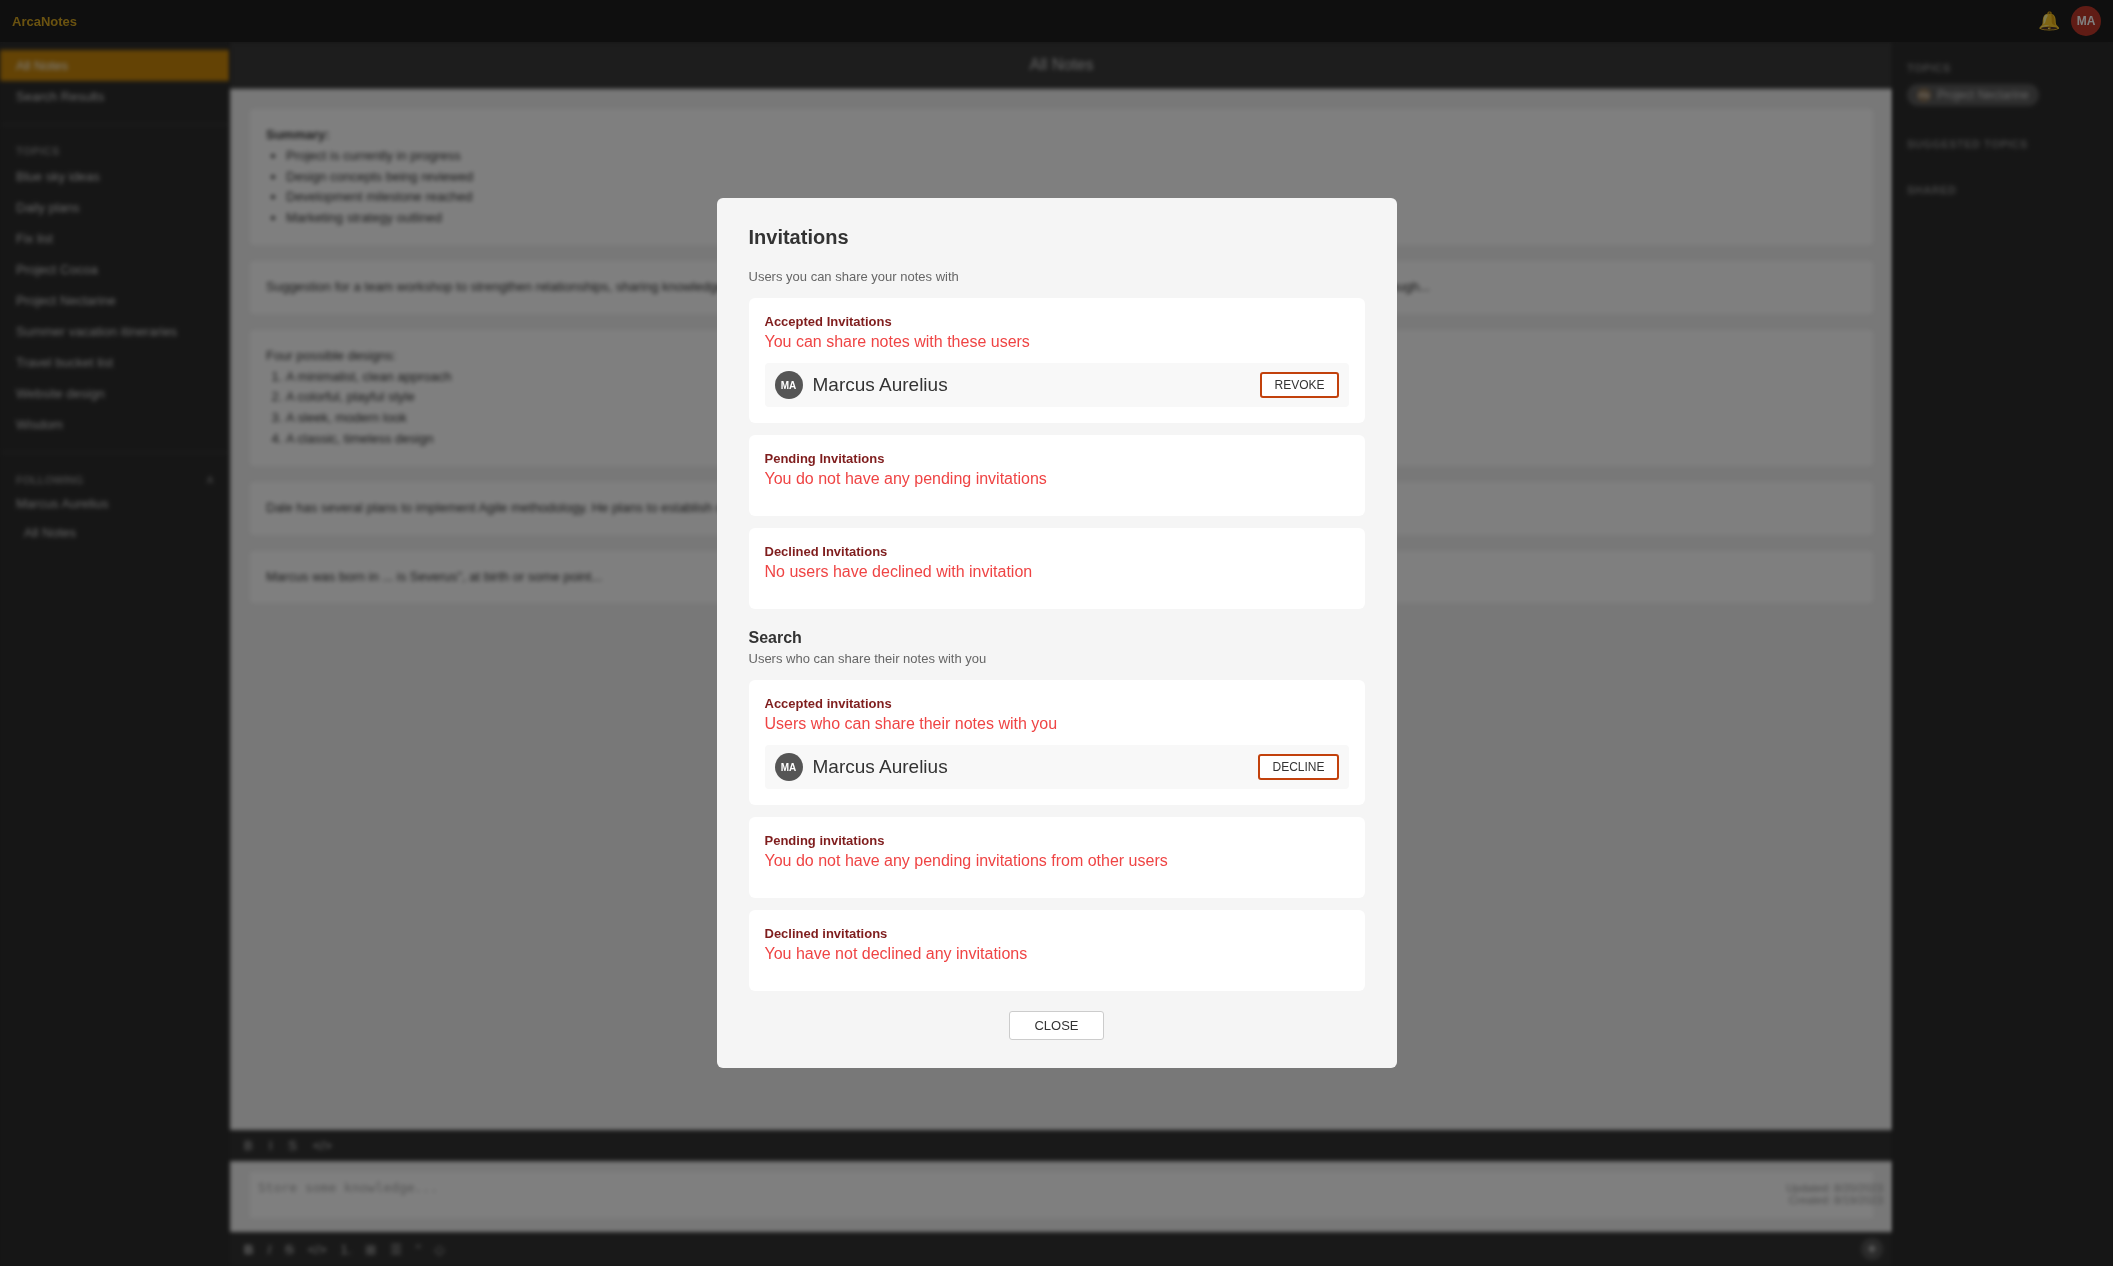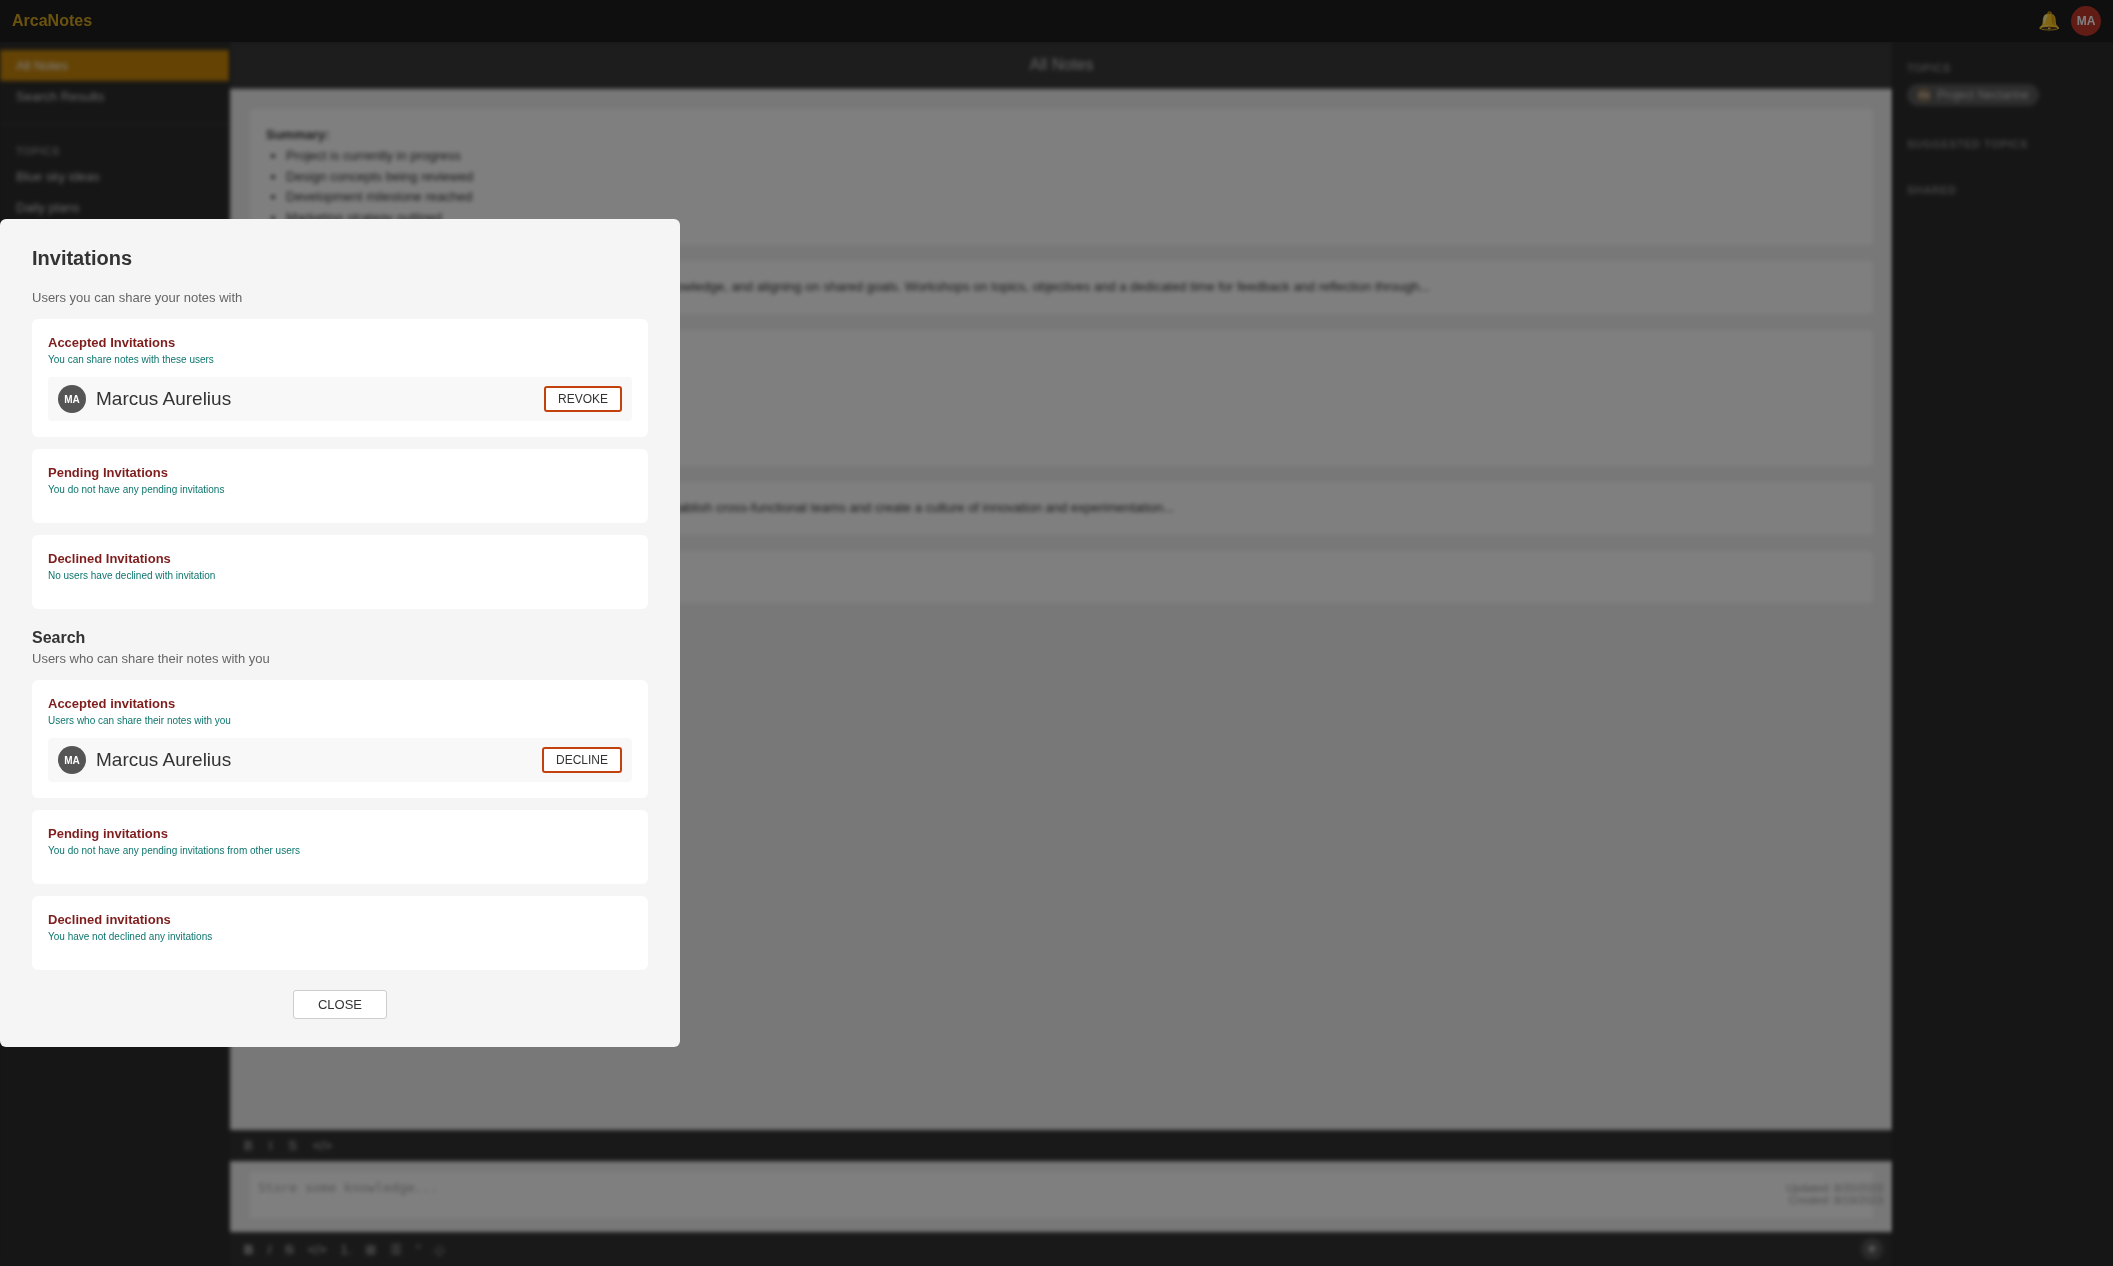--- a/index.html
+++ b/index.html
@@ -7,21 +7,21 @@
 
     
     .app-container { display: flex; flex-direction: column; height: 100vh; }
     .top-bar { background: #1e1e1e; display: flex; align-items: center; padding: 0 12px; height: 42px; flex-shrink: 0; }
     .main-area { display: flex; flex: 1; overflow: hidden; }
     .sidebar { width: 230px; background: #2d2d2d; flex-shrink: 0; overflow-y: auto; display: flex; flex-direction: column; }
     .content-area { flex: 1; display: flex; flex-direction: column; background: #3a3a3a; position: relative; overflow: hidden; }
     .right-panel { width: 220px; background: #2d2d2d; flex-shrink: 0; overflow-y: auto; }
 
     
-    .logo { color: #d4a520; font-weight: bold; font-size: 16px; margin-right: 20px; white-space: nowrap; }
+    .logo { color: #d4a520; font-weight: bold; font-size: 13px; margin-right: 20px; white-space: nowrap; }
     .search-bar { flex: 1; max-width: 600px; margin: 0 auto; }
     .search-bar input { width: 100%; background: #3a3a3a; border: none; border-radius: 4px; padding: 6px 12px; color: #ccc; font-size: 13px; }
     .search-bar input::placeholder { color: #888; }
     .top-bar-right { margin-left: auto; display: flex; align-items: center; gap: 10px; }
     .notification-icon { color: #aaa; font-size: 18px; cursor: pointer; }
     .avatar { width: 30px; height: 30px; border-radius: 50%; background: #c0392b; display: flex; align-items: center; justify-content: center; color: white; font-size: 12px; font-weight: bold; cursor: pointer; overflow: hidden; }
 
     
     .sidebar-section { padding: 8px 0; }
     .sidebar-item { padding: 8px 16px; color: #ccc; font-size: 13px; cursor: pointer; }
@@ -49,29 +49,29 @@
     .editor-bottom-left button { background: none; border: none; color: #ccc; cursor: pointer; font-size: 13px; padding: 2px 4px; }
     .add-button { background: #555; color: white; border: none; border-radius: 50%; width: 22px; height: 22px; cursor: pointer; font-size: 16px; display: flex; align-items: center; justify-content: center; }
 
     
     .right-section-label { padding: 12px 14px 6px; color: #888; font-size: 11px; font-weight: bold; text-transform: uppercase; letter-spacing: 0.5px; }
     .topic-tag { background: #5a5a5a; color: #ccc; border-radius: 12px; padding: 4px 10px; font-size: 12px; display: inline-flex; align-items: center; gap: 6px; margin: 4px 14px; cursor: pointer; }
     .topic-tag-dot { width: 14px; height: 14px; border-radius: 50%; background: #8B7355; display: flex; align-items: center; justify-content: center; font-size: 8px; color: white; }
     .right-panel-content { padding: 8px 0; }
 
     
-    .modal-overlay { position: fixed; top: 0; left: 0; right: 0; bottom: 0; background: rgba(0,0,0,0.5); display: flex; align-items: center; justify-content: flex-start; z-index: 1000; }
+    .modal-overlay { position: fixed; top: 0; left: 0; right: 0; bottom: 0; background: rgba(0,0,0,0.5); display: flex; align-items: center; justify-content: center; z-index: 1000; }
     .modal { background: #f5f5f5; border-radius: 6px; width: 680px; max-height: 85vh; overflow-y: auto; padding: 28px 32px; position: relative; }
     .modal-title { font-size: 20px; font-weight: 600; color: #333; margin-bottom: 20px; }
     .modal-section-title { font-size: 16px; font-weight: 600; color: #333; margin-bottom: 4px; }
     .modal-section-subtitle { font-size: 13px; color: #666; margin-bottom: 14px; }
     .modal-section { margin-bottom: 20px; }
     .invitation-box { background: white; border-radius: 6px; padding: 16px; margin-bottom: 12px; }
     .invitation-box-title { font-size: 13px; font-weight: 600; color: #7f1d1d; margin-bottom: 4px; }
-    .invitation-box-subtitle { font-size: 10px; color: #0f766e; margin-bottom: 12px; }
+    .invitation-box-subtitle { font-size: 16px; color: #ef4444; margin-bottom: 12px; }
     .user-row { display: flex; align-items: center; justify-content: space-between; padding: 8px 10px; background: #f8f8f8; border-radius: 4px; }
     .user-info { display: flex; align-items: center; gap: 10px; }
     .user-avatar { width: 28px; height: 28px; border-radius: 50%; background: #555; display: flex; align-items: center; justify-content: center; color: white; font-size: 10px; font-weight: bold; }
     .user-name { font-size: 19px; color: #333; }
     .action-btn { border: 2px solid #c2410c; background: white; padding: 4px 12px; font-size: 12px; color: #333; cursor: pointer; border-radius: 3px; }
     .modal-close-btn { display: block; margin: 10px auto 0; border: 1px solid #ccc; background: white; padding: 6px 24px; font-size: 13px; color: #333; cursor: pointer; border-radius: 3px; }
 
     
     .blurred { filter: blur(2px); pointer-events: none; }
   </style>

